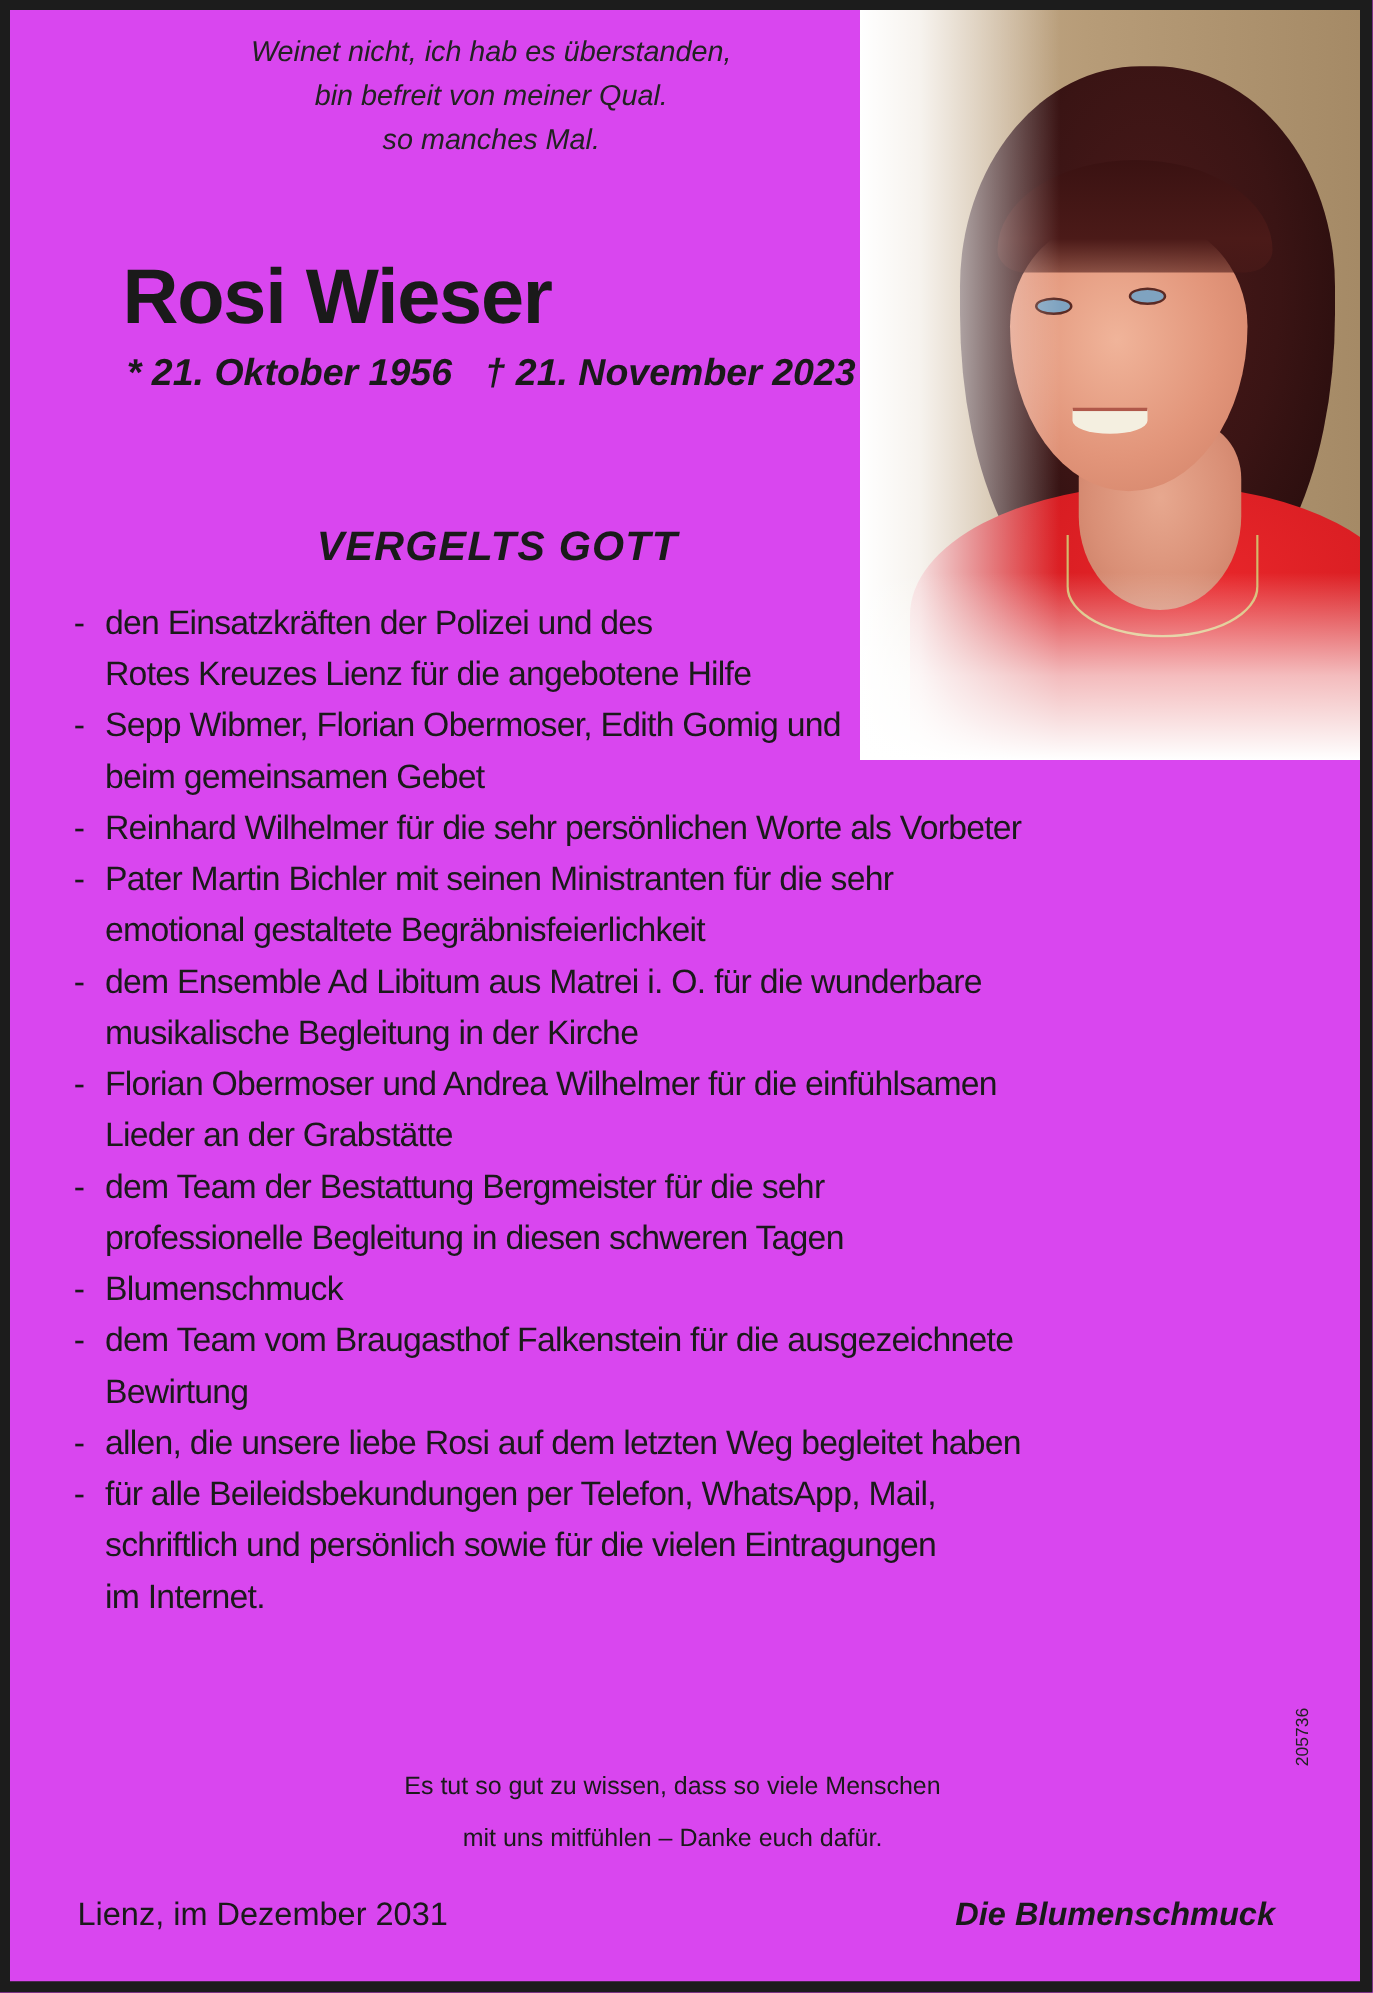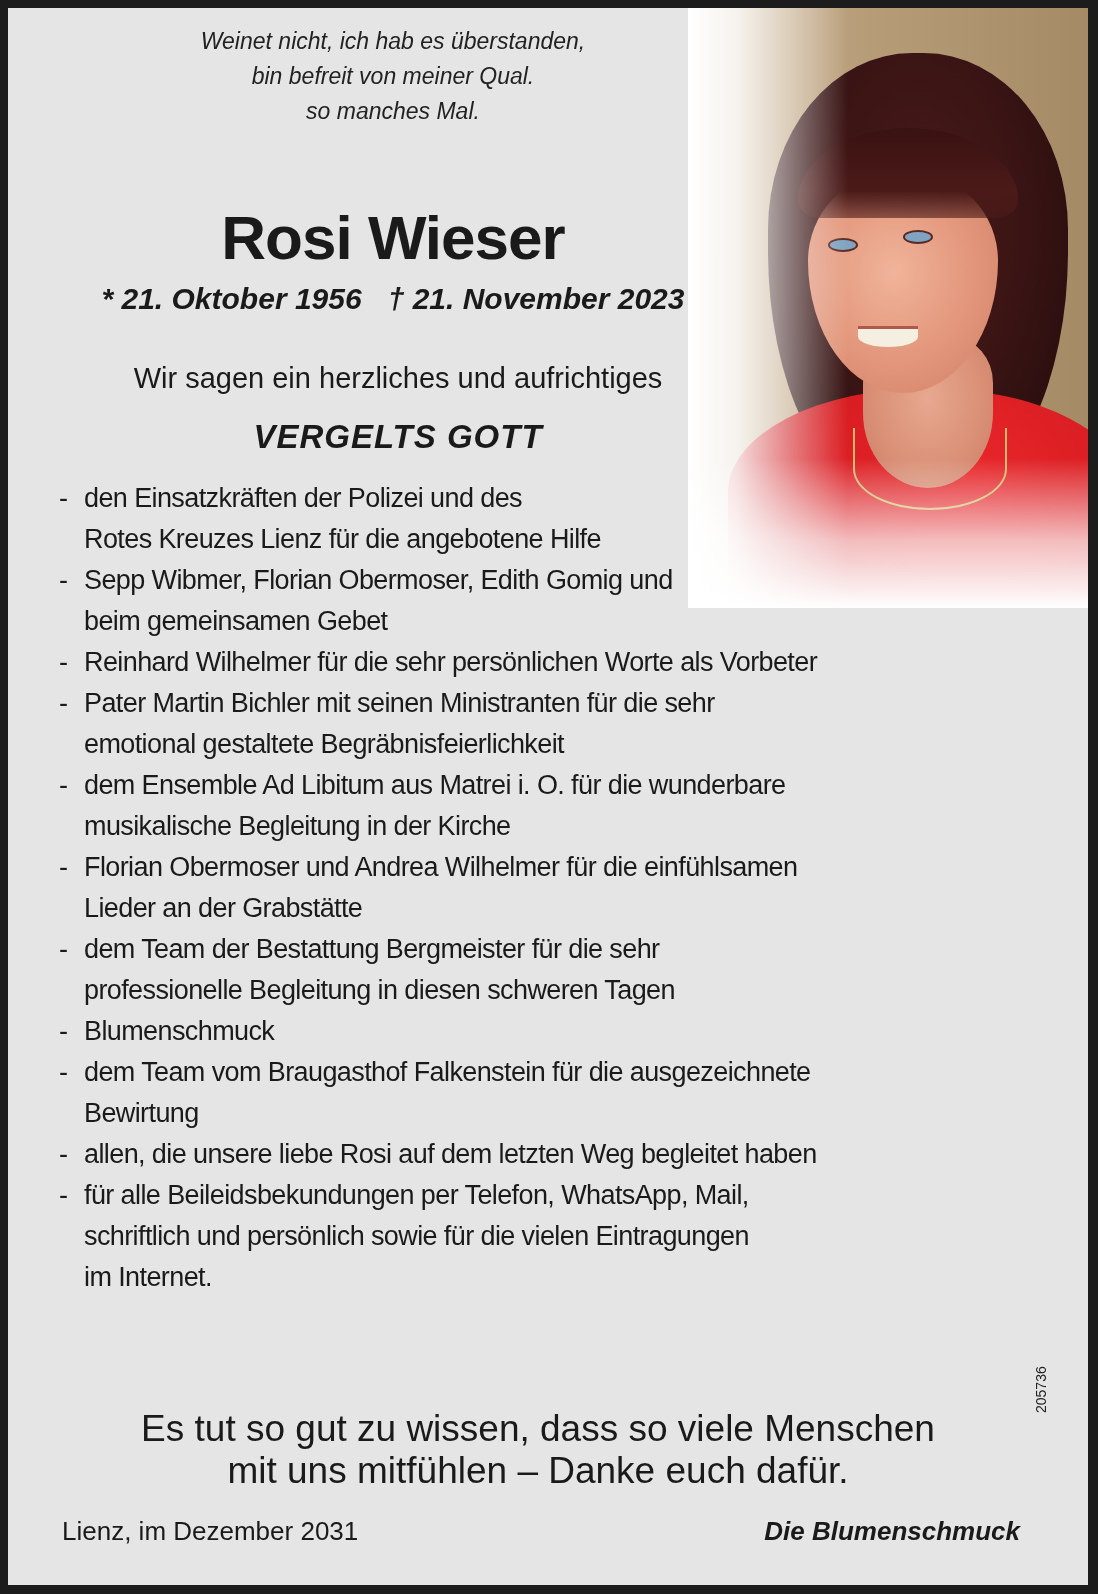--- a/index.html
+++ b/index.html
@@ -8,21 +8,21 @@
     background: #1c1c1c;
     position: relative;
     overflow: hidden;
     font-family: "Liberation Sans", "DejaVu Sans", sans-serif;
     color: #1a1a1a;
   }
   .sheet {
     position: absolute;
     left: 8px; top: 8px;
     width: 1080px; height: 1577px;
-    background: #e5e5e5;
+    background: #d946ef;
     overflow: hidden;
   }
   
   .photo {
     position: absolute;
     left: 680px; top: 0px;
     width: 400px; height: 600px;
     overflow: hidden;
   }
   .photo .bg {
@@ -86,21 +86,20 @@
     text-align: center;
     font-style: italic;
     font-size: 23px;
     line-height: 35px;
     color: #222;
   }
   .poem div { white-space: nowrap; }
   .name {
     position: absolute;
     left: 90px; top: 195px; width: 590px;
-    text-align: center;
     font-weight: bold;
     font-size: 62px;
     letter-spacing: -1px;
     line-height: 70px;
   }
   .dates {
     position: absolute;
     left: 90px; top: 275px; width: 590px;
     text-align: center;
     font-weight: bold; font-style: italic;
@@ -139,21 +138,21 @@
     padding-left: 28px;
   }
   .list li .dash {
     position: absolute; left: 3px; top: 0;
   }
   .list li .line { display: block; white-space: nowrap; }
   .closing {
     position: absolute;
     left: 60px; top: 1400px; width: 940px;
     text-align: center;
-    font-size: 37px;
+    font-size: 20px;
     line-height: 42px;
   }
   .closing div { white-space: nowrap; }
   .place-date {
     position: absolute;
     left: 54px; top: 1505px;
     font-size: 26px; line-height: 36px;
     white-space: nowrap;
   }
   .signature {
@@ -200,21 +199,20 @@
     <div>Weinet nicht, ich hab es überstanden,</div>
     <div>bin befreit von meiner Qual.</div>
     <div>so manches Mal.</div>
   </div>
 
   <div class="name">Rosi Wieser</div>
   <div class="dates">
     <span>* 21. Oktober 1956</span><span class="gap"></span><span>† 21. November 2023</span>
   </div>
 
-  <div class="intro">Wir sagen ein herzliches und aufrichtiges</div>
   <div class="heading">VERGELTS GOTT</div>
 
   <ul class="list">
     <li>
       <span class="dash">-</span>
       <span class="line">den Einsatzkräften der Polizei und des</span>
       <span class="line">Rotes Kreuzes Lienz für die angebotene Hilfe</span>
     </li>
     <li>
       <span class="dash">-</span>

